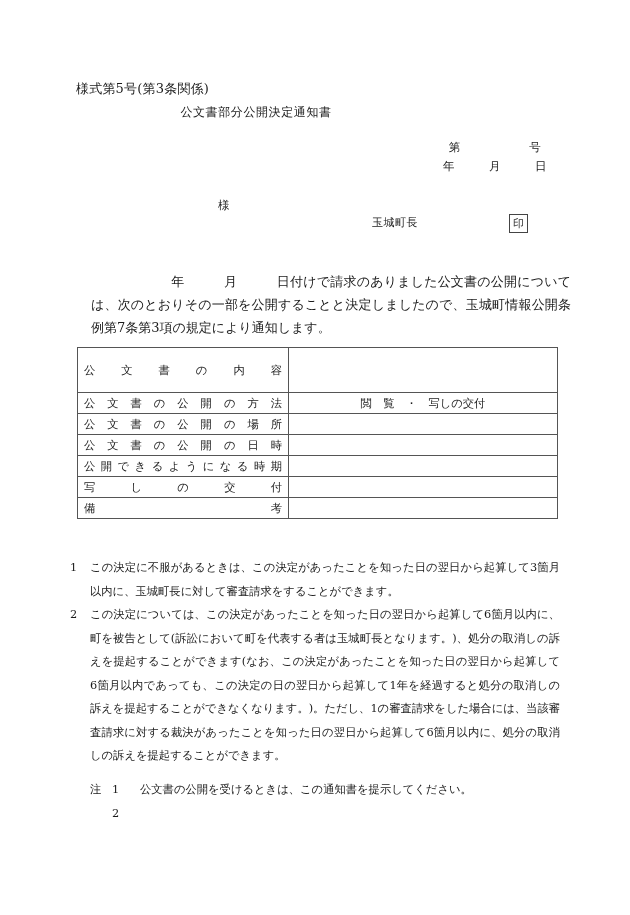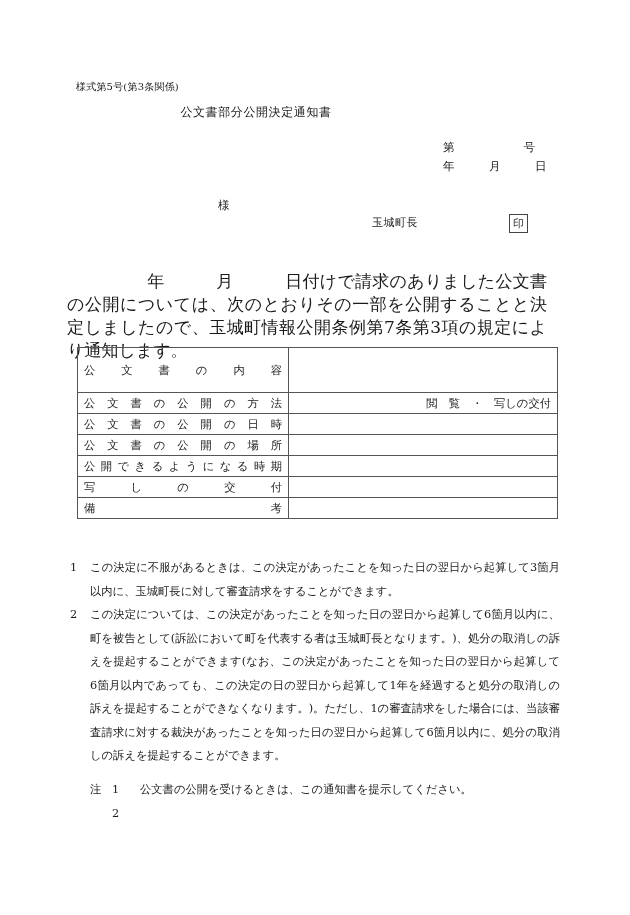--- a/index.html
+++ b/index.html
@@ -22,21 +22,21 @@
     width: 630px;
     height: 915px;
     overflow: hidden;
   }
 
   
   .form-no {
     position: absolute;
     left: 76px;
     top: 80px;
-    font-size: 10px;
+    font-size: 13px;
     letter-spacing: 0.2px;
     white-space: nowrap;
   }
   .doc-title {
     position: absolute;
     left: 0; top: 104px;
     width: 502px;
     text-align: center;
     font-size: 12px;
     letter-spacing: 0.6px;
@@ -44,20 +44,21 @@
     box-sizing: border-box;
   }
 
   
   .numblock {
     position: absolute;
     left: 443px;
     top: 138px;
     font-size: 11.5px;
     line-height: 19px;
+    text-align: center;
   }
   .numblock .line { white-space: pre; }
 
   
   .addressee {
     position: absolute;
     left: 218px;
     top: 198px;
     font-size: 11.5px;
   }
@@ -77,24 +78,24 @@
     border: 1px solid #444;
     font-size: 11px;
     line-height: 17px;
     text-align: center;
     color: #333;
   }
 
   
   .intro {
     position: absolute;
-    left: 67px;
+    left: 91px;
     top: 270px;
     width: 480px;
-    font-size: 17px;
+    font-size: 13px;
     line-height: 23px;
     text-align: justify;
     text-justify: inter-ideograph;
   }
   .intro .ind { display: inline-block; width: 80px; }
 
   
   .tbl {
     position: absolute;
     left: 77px;
@@ -117,21 +118,21 @@
     letter-spacing: 0;
     font-family: Liberation Mono, monospace;
   }
   .tbl td.label span {
     display: block;
     text-align: justify;
     text-align-last: justify;
     text-justify: inter-character;
   }
   .tbl td.val {
-    text-align: right;
+    text-align: center;
   }
   .r-tall  { height: 45px; }
   .r-norm  { height: 21px; }
   .r-tall2 { height: 47px; }
 
   
   .notes {
     position: absolute;
     left: 70px;
     top: 556px;
@@ -208,27 +209,27 @@
         <td class="val"></td>
       </tr>
       <tr class="r-norm">
         <td class="label">
             <span>公文書の公開の方法</span>
           </td>
         <td class="val">閲　覧　・　写しの交付</td>
       </tr>
       <tr class="r-norm">
         <td class="label">
+            <span>公文書の公開の場所</span>
+          </td>
+        <td class="val"></td>
+      </tr>
+      <tr class="r-norm">
+        <td class="label">
             <span>公文書の公開の日時</span>
-          </td>
-        <td class="val"></td>
-      </tr>
-      <tr class="r-norm">
-        <td class="label">
-            <span>公文書の公開の場所</span>
           </td>
         <td class="val"></td>
       </tr>
       <tr class="r-norm">
         <td class="label">
             <span>公開できるようになる時期</span>
           </td>
         <td class="val"></td>
       </tr>
       <tr class="r-norm">

